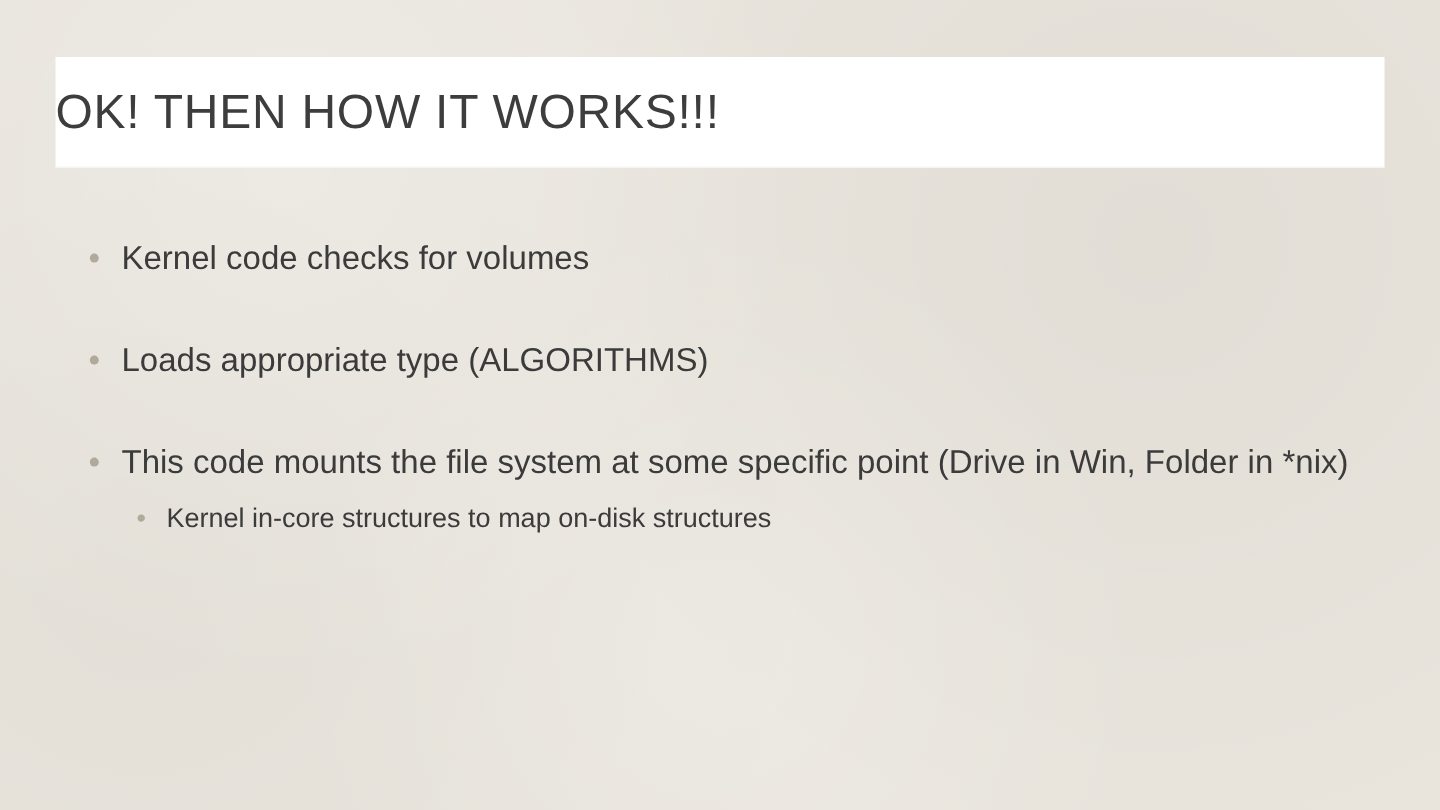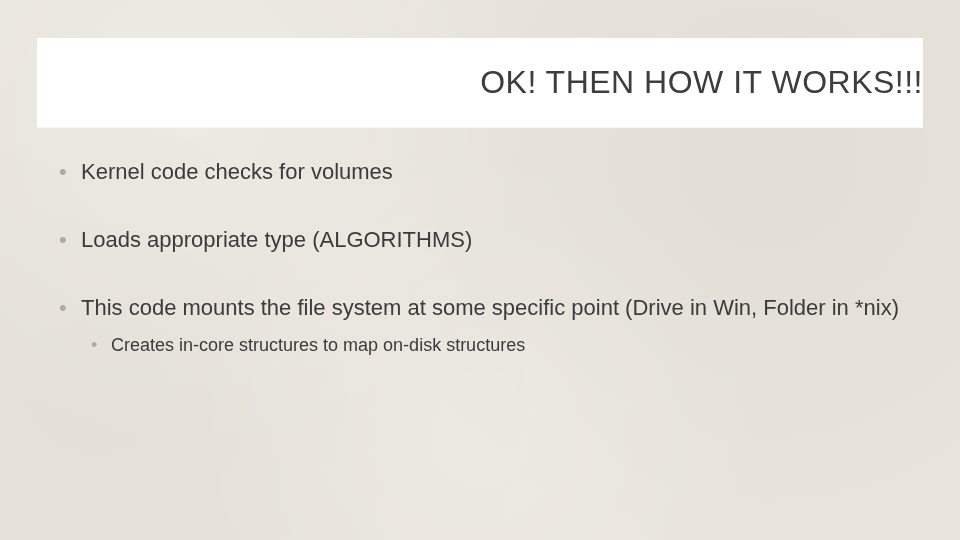--- a/index.html
+++ b/index.html
@@ -20,26 +20,26 @@
       radial-gradient(circle at 50% 80%, rgba(255,255,255,0.2) 0, transparent 45%),
       radial-gradient(circle at 10% 70%, rgba(0,0,0,0.025) 0, transparent 50%);
     background-color: #e9e5dd;
   }
 
   .title-bar {
     position: absolute;
     left: 37px;
     right: 37px;
     top: 38px;
-    height: 90px;
+    height: 74px;
     background: #ffffff;
     box-sizing: border-box;
     display: flex;
     align-items: center;
-    justify-content: flex-end;
+    justify-content: flex-start;
     border-bottom: 1px solid rgba(0,0,0,0.04);
   }
   .title-bar h1 {
     margin: 0;
     font-weight: 400;
     font-size: 32px;
     letter-spacing: 0.5px;
     color: #3d3d3d;
   }
 
@@ -110,18 +110,18 @@
     <li>
       <span>Kernel code checks for volumes</span>
     </li>
     <li>
       <span>Loads appropriate type (ALGORITHMS)</span>
     </li>
     <li>
       <span>This code mounts the file system at some specific point (Drive in Win, Folder in *nix)</span>
       <ul class="lvl2">
         <li>
-          <span>Creates in-core structures to map on-disk structures</span>
+          <span>Kernel in-core structures to map on-disk structures</span>
         </li>
       </ul>
     </li>
   </ul>
 </div>
 
 </body></html>

